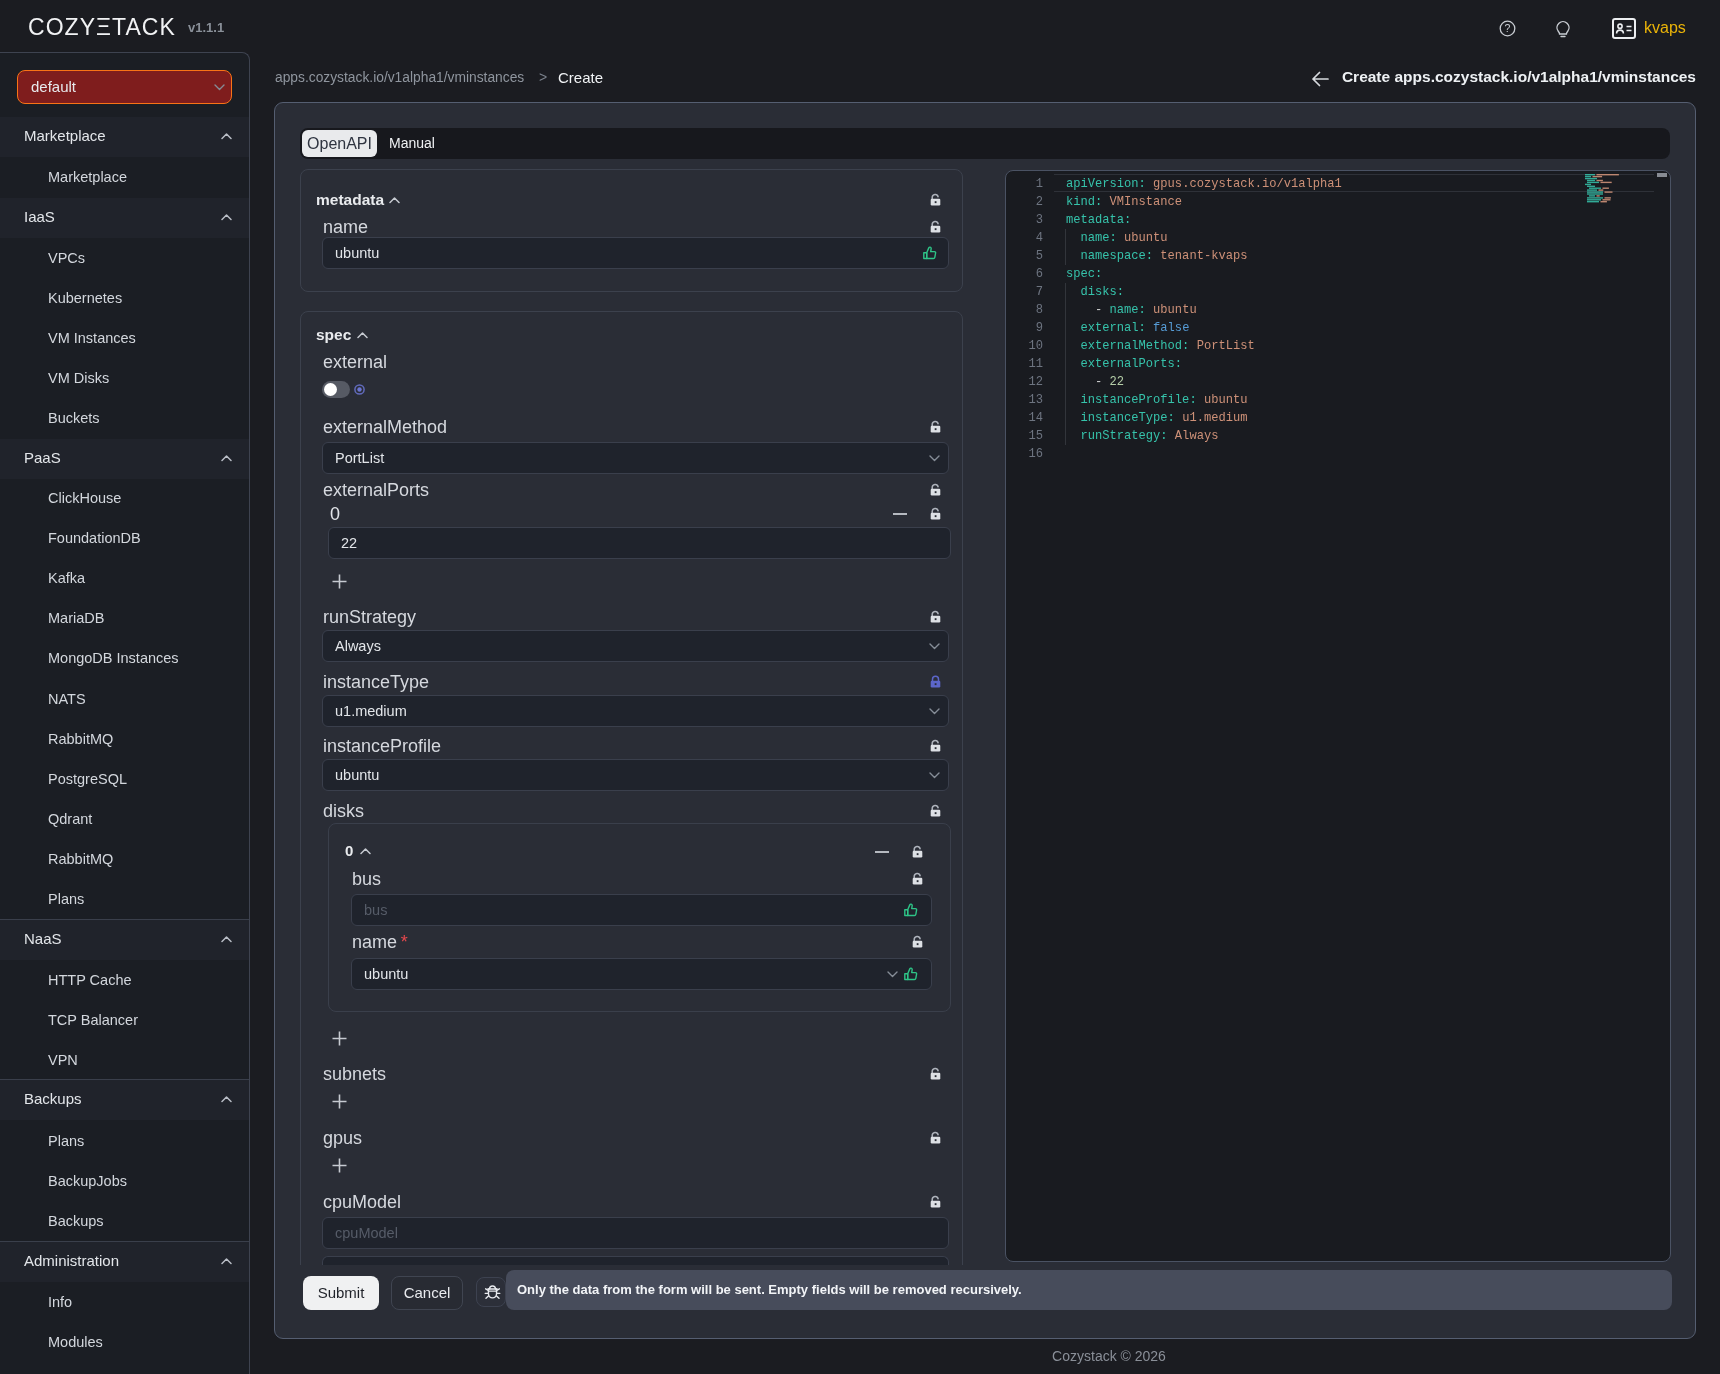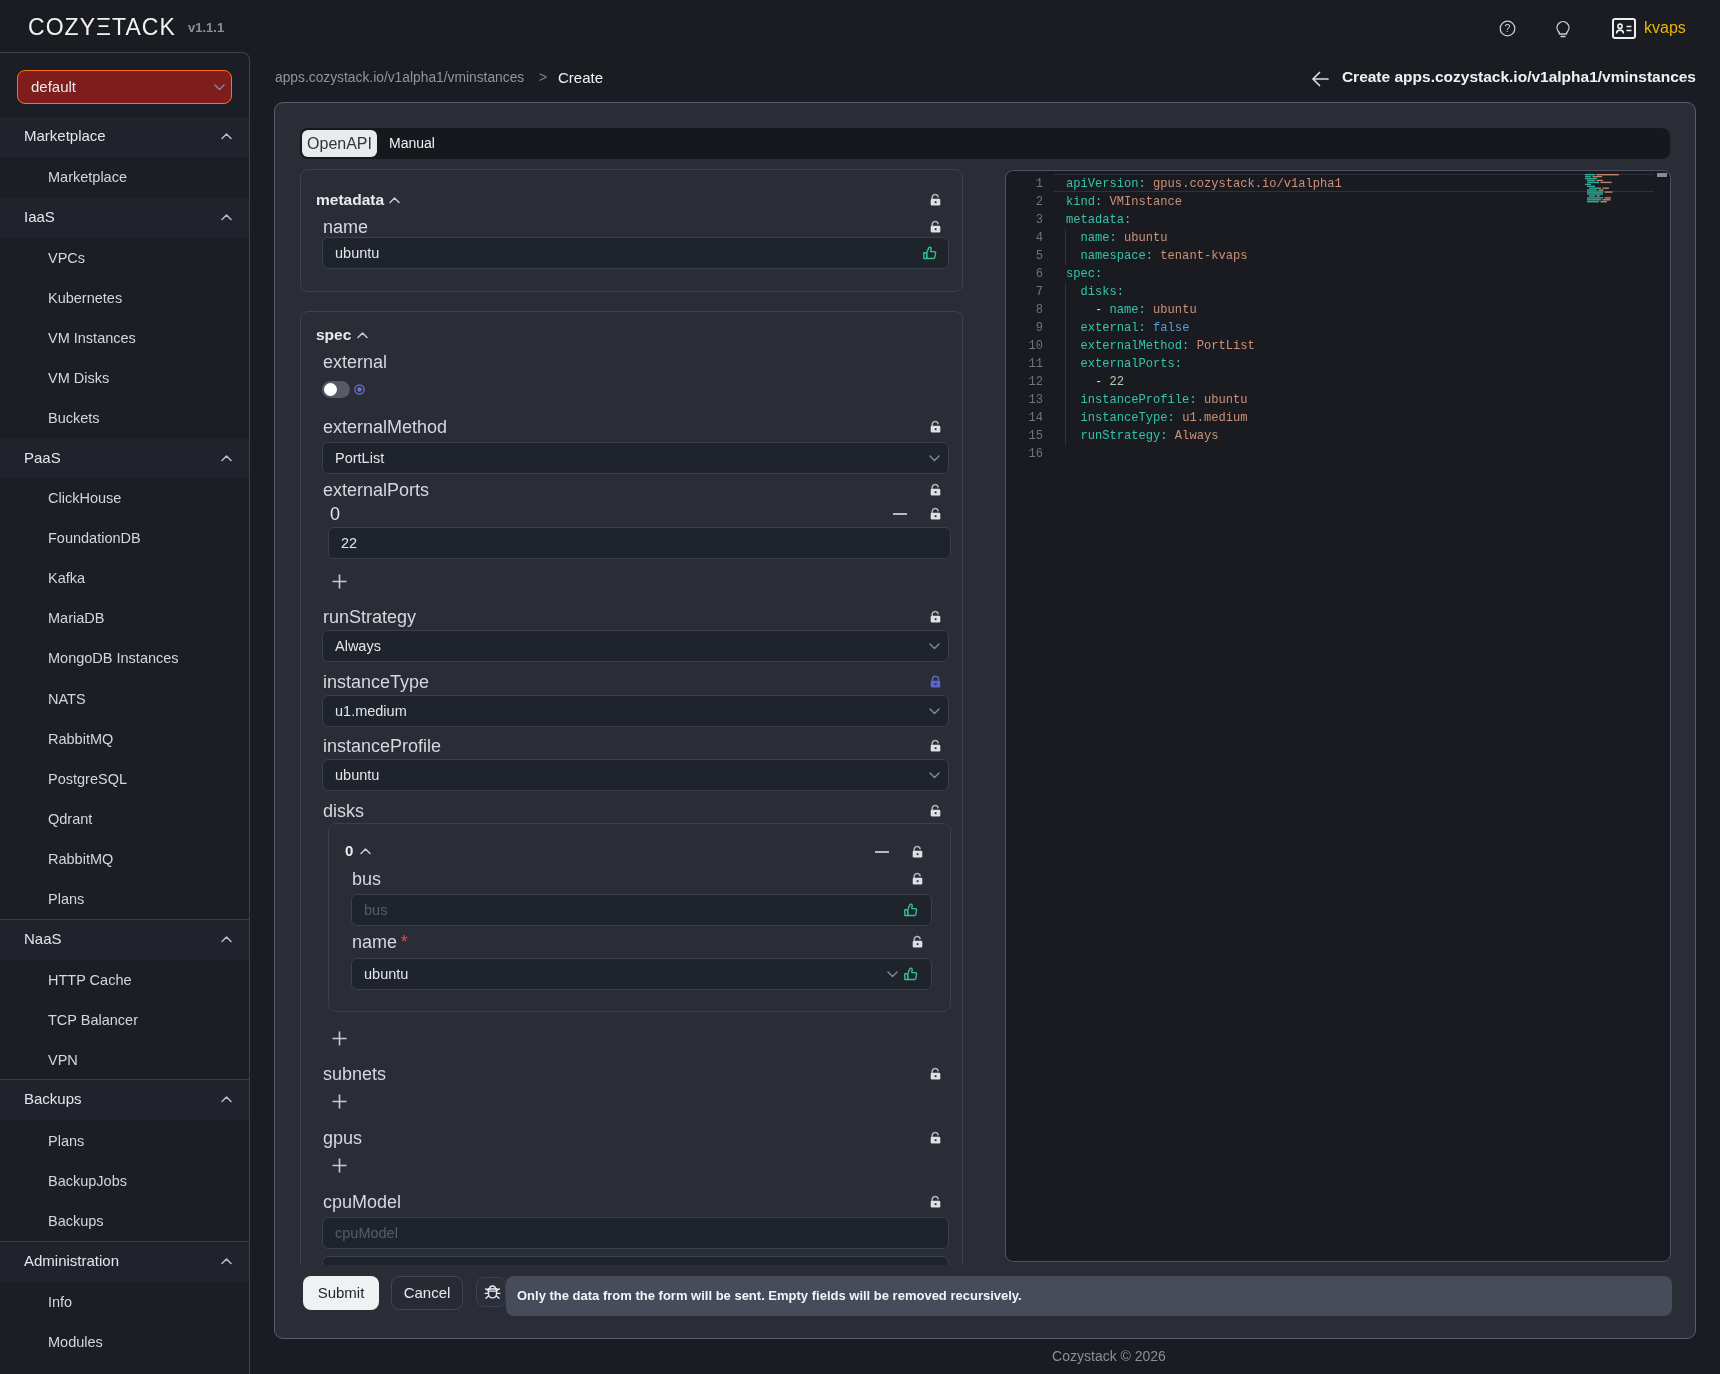--- a/index.html
+++ b/index.html
@@ -26,21 +26,21 @@
 .flabel{position:absolute;font-size:18px;color:#d5d8de;height:20px;line-height:20px;}
 .finput{position:absolute;background:#1f232c;border:1px solid #3a3f4c;border-radius:6px;height:32px;}
 .finput span{position:absolute;left:12px;top:7px;font-size:14.5px;color:#e2e5e9;}
 .ph{color:#565c68 !important;}
 .icr{position:absolute;}
 .itemcard{position:absolute;border:1px solid #3a3f4b;border-radius:8px;}
 .ed{position:absolute;left:730px;top:67px;width:666px;height:1092px;background:#191b20;border:1px solid #4a5263;border-radius:8px;overflow:hidden;}
 .ln{position:absolute;width:30px;text-align:right;font-family:"Liberation Mono",monospace;font-size:12.1px;color:#6d7480;height:18px;line-height:18px;}
 .cl{position:absolute;font-family:"Liberation Mono",monospace;font-size:12.1px;height:18px;line-height:18px;white-space:pre;color:#d4d4d4;}
 .k{color:#36c3ab;} .v{color:#ce9178;} .b{color:#569cd6;} .n{color:#b5cea8;}
-.note{position:absolute;left:231px;top:1167px;width:1166px;height:40px;background:#474c5b;border-radius:8px;margin-top:6px;}
+.note{position:absolute;left:231px;top:1167px;width:1166px;height:40px;background:#474c5b;border-radius:8px;}
 .note span{position:absolute;left:11px;top:12px;font-size:13px;font-weight:700;color:#f2f4f7;}
 .btn-sub{position:absolute;left:28px;top:1173px;width:76px;height:34px;background:#f0f1f2;border-radius:8px;text-align:center;line-height:34px;font-size:15px;color:#1f2229;}
 .btn-can{position:absolute;left:116px;top:1173px;width:72px;height:34px;background:#282b33;border:1px solid #404551;border-radius:8px;text-align:center;line-height:32px;font-size:15px;color:#e8eaee;}
 .btn-bug{position:absolute;left:201px;top:1174px;width:30px;height:30px;background:#2c2f39;border:1px solid #3d4250;border-radius:8px;}
 .ftr{position:absolute;left:0;top:1348px;width:2218px;text-align:center;font-size:14px;color:#8a8f98;}
 </style></head><body>
 
 <div class="hdr">
 <div class="logo">COZYΞTACK</div>
     <div class="ver">v1.1.1</div>

